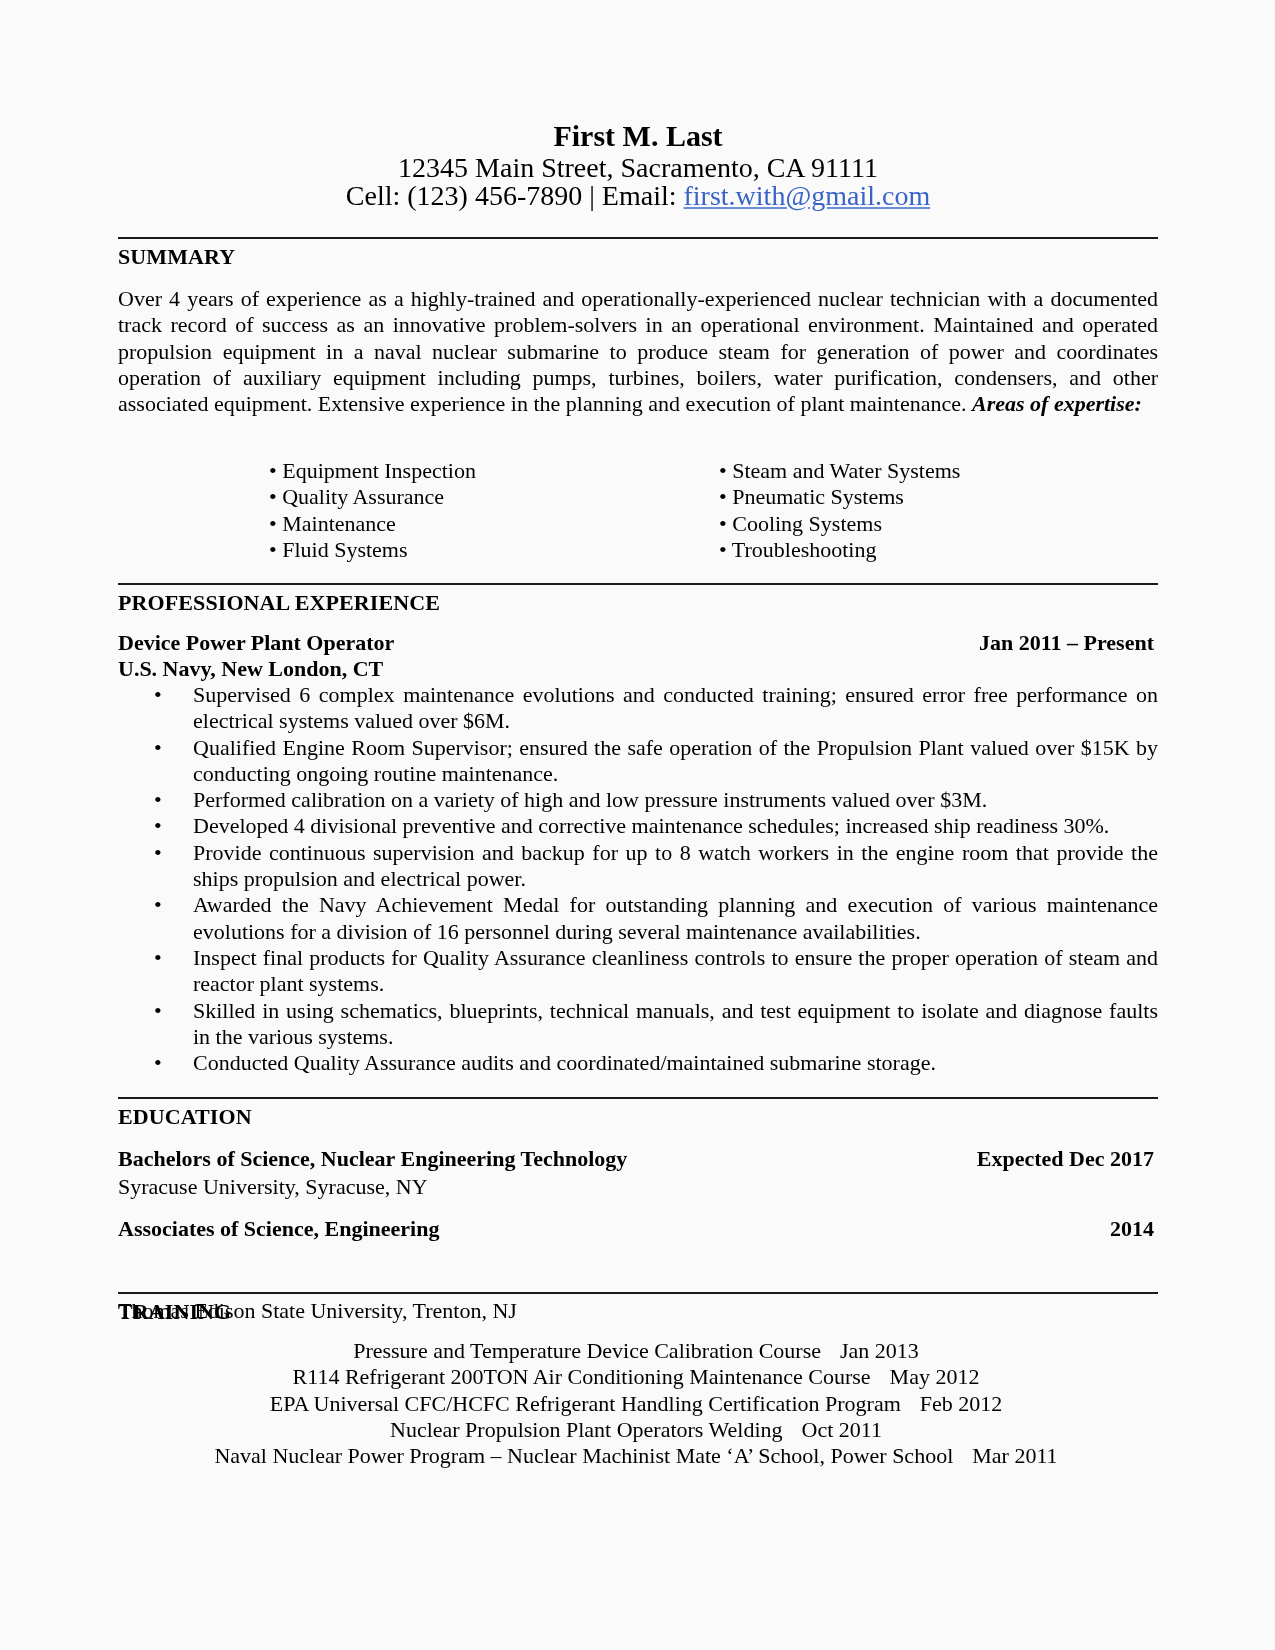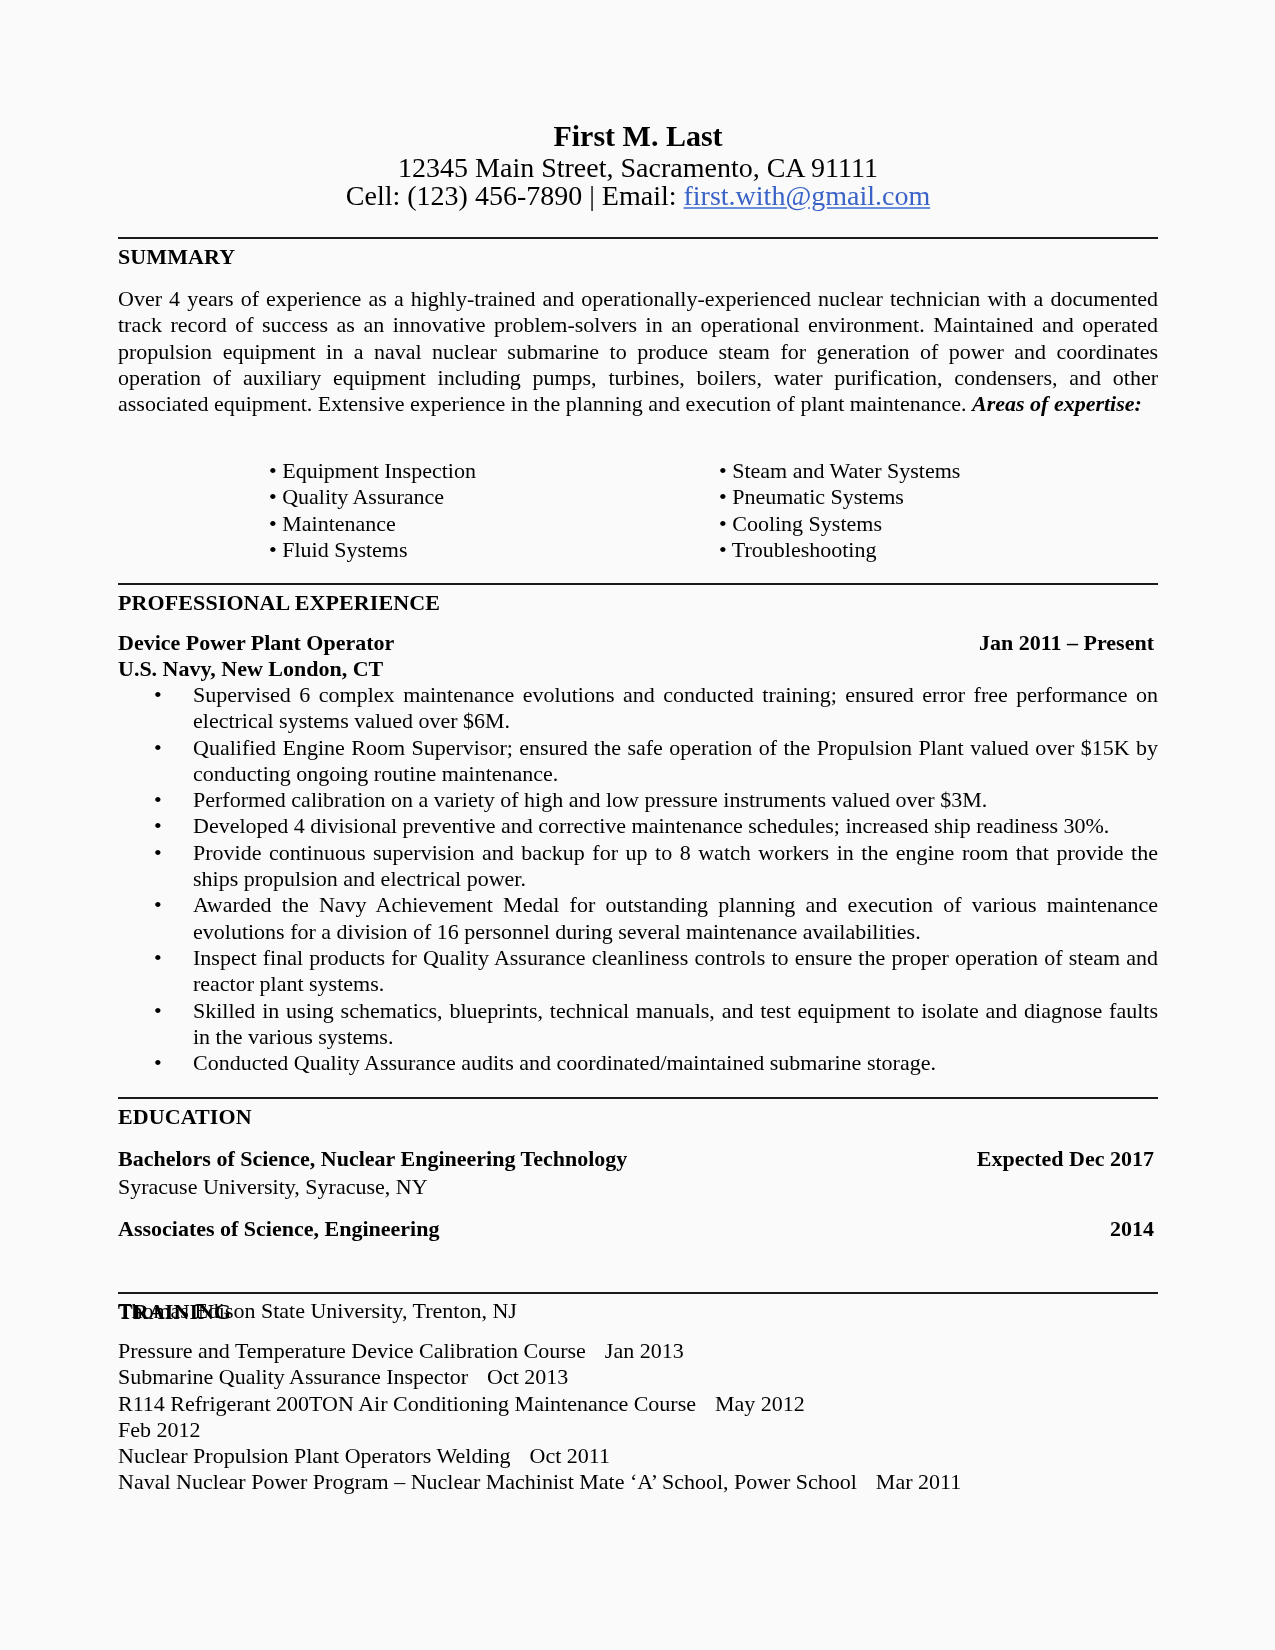--- a/index.html
+++ b/index.html
@@ -116,21 +116,21 @@
     }
     .training {
       position: absolute;
       left: 0;
       width: 1036px;
       font-size: 22px;
       line-height: 26.3px;
     }
     .training .trow {
       display: flex;
-      justify-content: flex-start;
+      justify-content: center;
       white-space: nowrap;
       gap: 19px;
     }
   </style>
 </head>
 <body>
 
 <div class="page">
 
   <div class="header">
@@ -195,28 +195,25 @@
 
   <div class="rule" style="top:1292px;"></div>
   <div class="section-title" style="top:1299px;">TRAINING</div>
 
   <div class="training" style="top:1338px;">
     <div class="trow">
       <span>Pressure and Temperature Device Calibration Course</span>
       <span>Jan 2013</span>
     </div>
     <div class="trow">
-      <span>Submarine Quality Assurance Inspector</span>
-      <span>Oct 2013</span>
-    </div>
-    <div class="trow">
       <span>R114 Refrigerant 200TON Air Conditioning Maintenance Course</span>
       <span>May 2012</span>
     </div>
     <div class="trow">
+      <span>EPA Universal CFC/HCFC Refrigerant Handling Certification Program</span>
       <span>Feb 2012</span>
     </div>
     <div class="trow">
       <span>Nuclear Propulsion Plant Operators Welding</span>
       <span>Oct 2011</span>
     </div>
     <div class="trow">
       <span>Naval Nuclear Power Program – Nuclear Machinist Mate ‘A’ School, Power School</span>
       <span>Mar 2011</span>
     </div>

